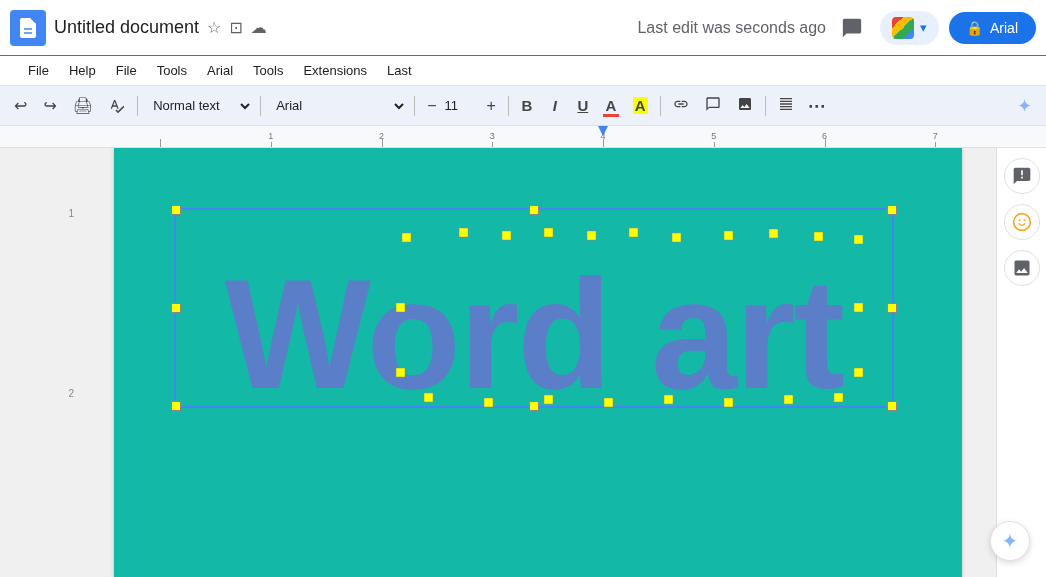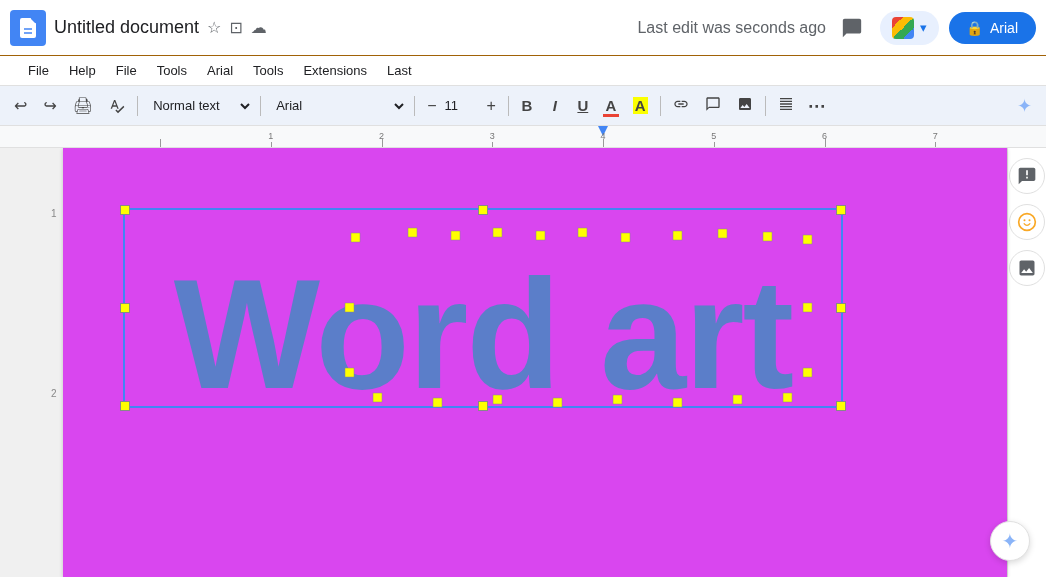--- a/index.html
+++ b/index.html
@@ -137,22 +137,22 @@
     }
     #left-margin { width: 80px; background: #f0f0f0; position: relative; }
     .margin-number {
       position: absolute; right: 6px; font-size: 10px; color: #888;
     }
     #page-area {
       flex: 1; display: flex; flex-direction: column; align-items: center;
       padding: 0; position: relative;
     }
     #page {
-      background: #d946ef;
-      width: 944px;
+      background: #14b8a6;
+      width: 848px;
       height: 100%;
       margin: 0 auto;
       box-shadow: 0 1px 4px rgba(0,0,0,0.2);
       position: relative;
       overflow: hidden;
     }
     #word-art-container {
       position: absolute;
       top: 70px;
       left: 80px;

